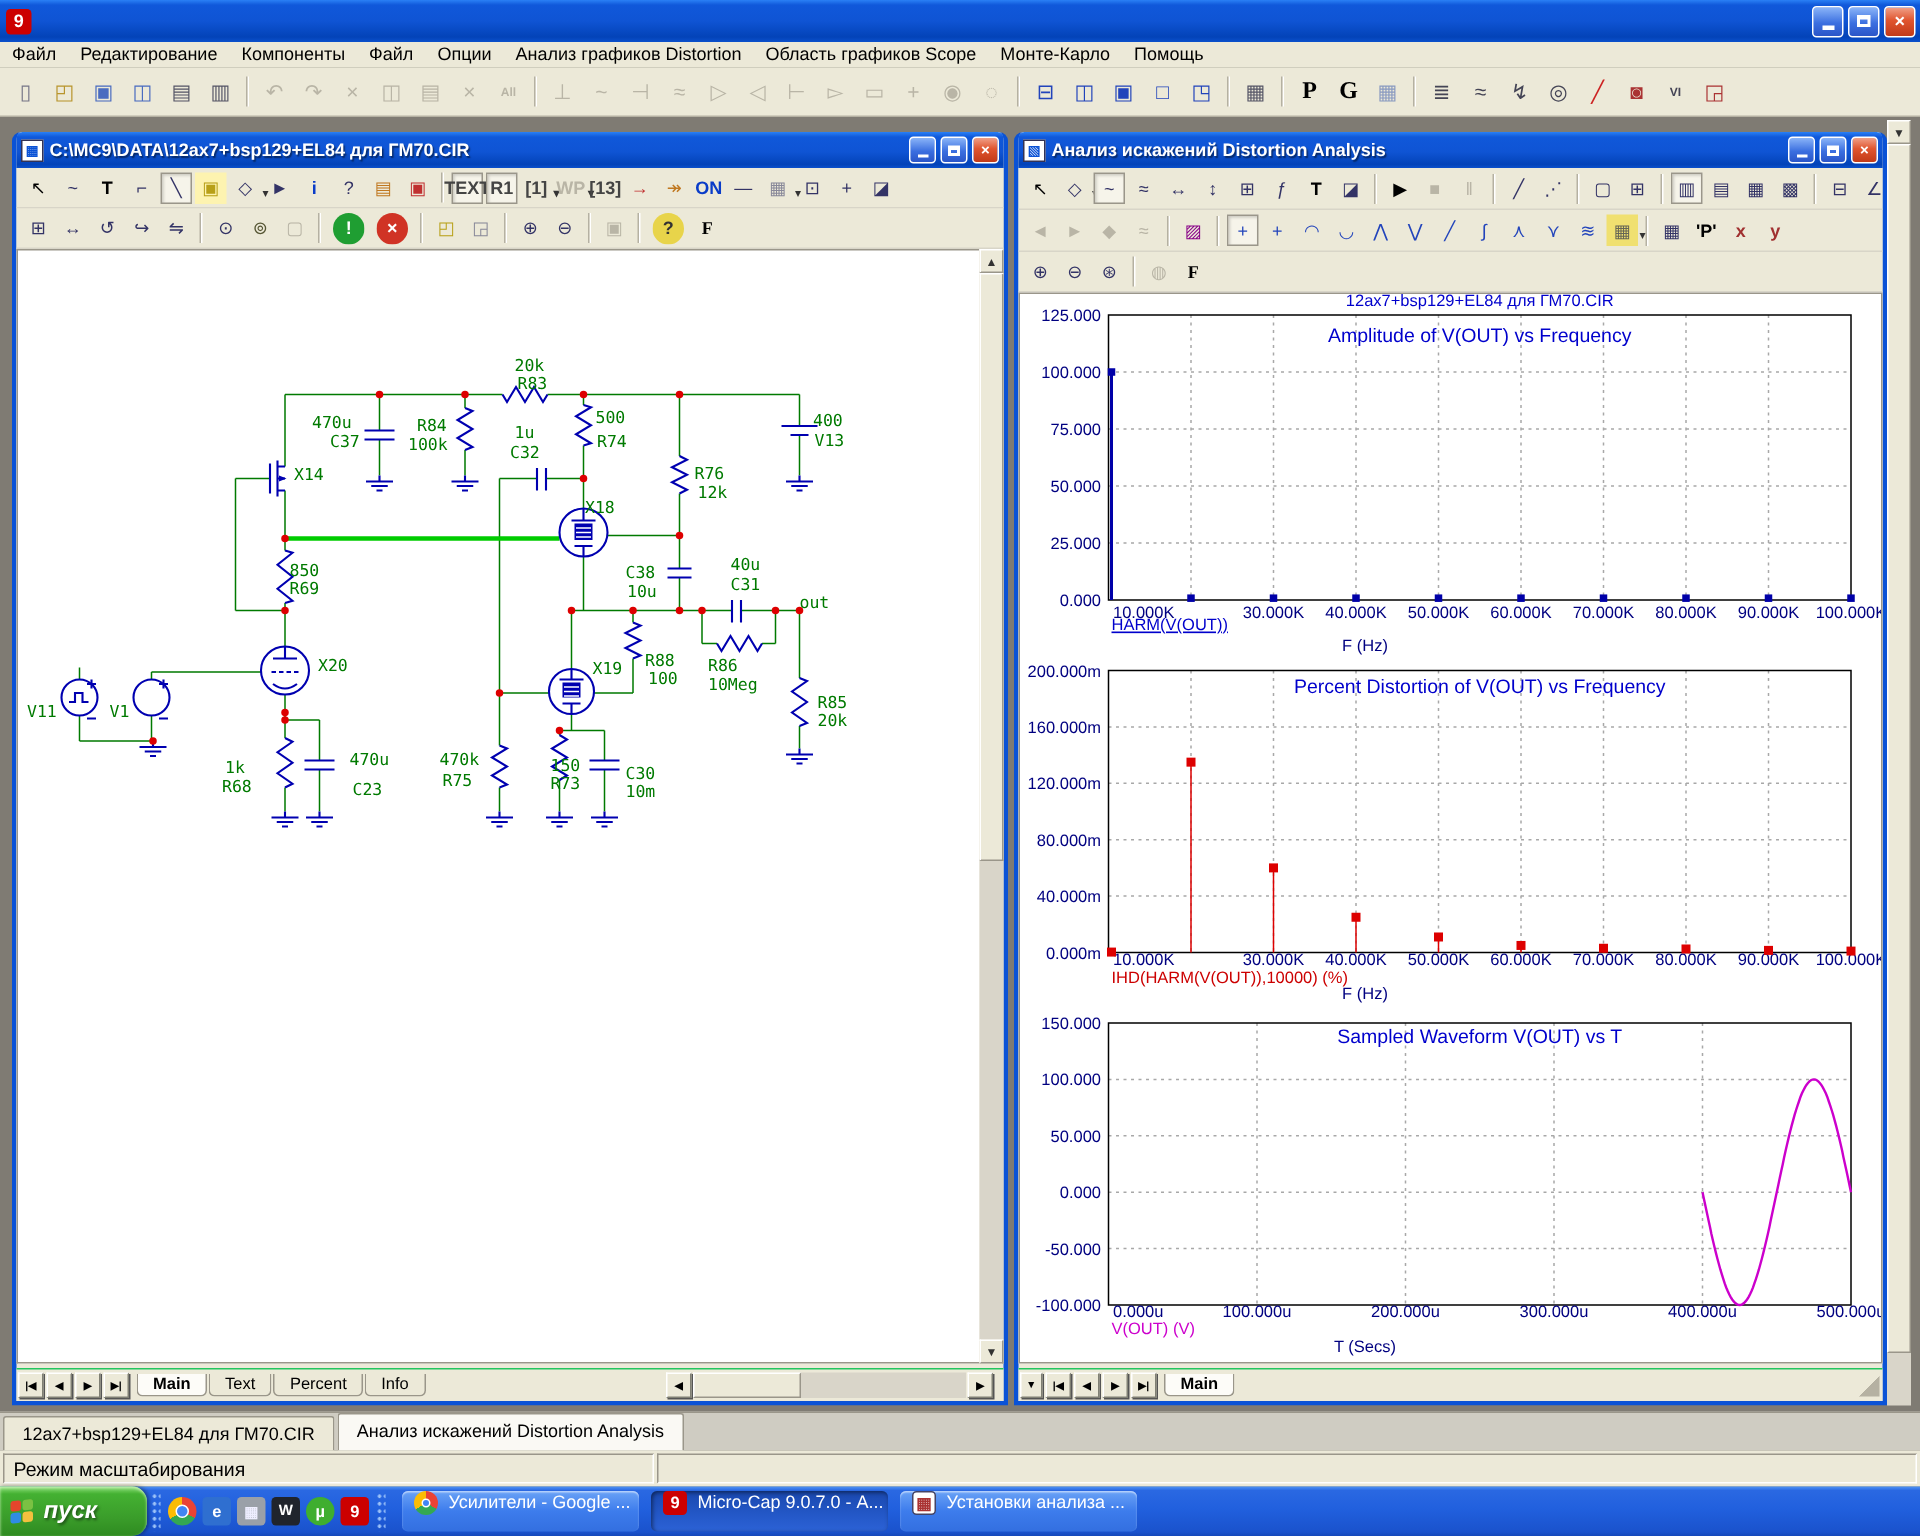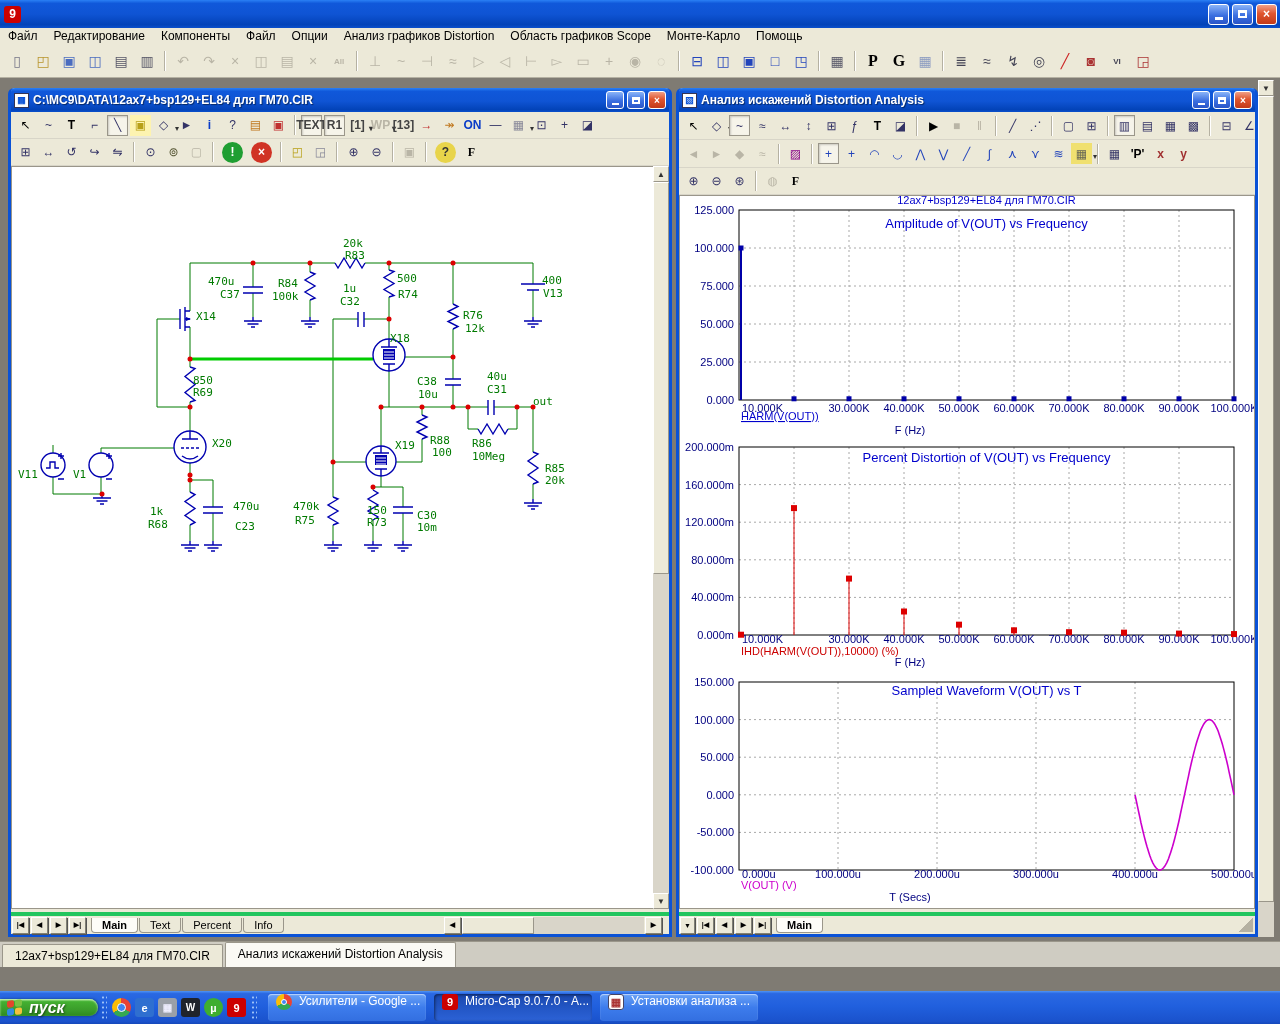--- a/index.html
+++ b/index.html
@@ -60,21 +60,21 @@
   .sch-tb1{position:absolute;top:24px;left:0;right:0;height:27px;}
   .sch-tb2{position:absolute;top:51px;left:0;right:0;height:27px;}
   .sch-canvas{position:absolute;top:78px;left:0;width:642px;height:743px;background:#fff;
     border:1px solid #9a968a;border-right:none;overflow:hidden;}
   .sch-vscroll{position:absolute;top:78px;right:0;width:16px;height:743px;background:#d9d5c9;}
   .sbarrow{position:absolute;left:0;width:16px;height:16px;background:#ece9d8;border:1px solid #fff;
     border-right-color:#9a968a;border-bottom-color:#9a968a;font-size:8px;display:flex;align-items:center;justify-content:center;color:#333;}
   .sch-vscroll .up{top:0;} .sch-vscroll .dn{bottom:0;}
   .sthumb{position:absolute;left:0;top:16px;width:16px;height:392px;background:#ece9d8;border:1px solid #fff;
     border-right-color:#9a968a;border-bottom-color:#9a968a;}
-  .strip{position:absolute;bottom:0;left:0;right:0;height:22px;background:#ece9d8;display:flex;align-items:center;border-top:4px solid #22c55e;}
+  .strip{position:absolute;bottom:0;left:0;right:0;height:22px;background:#ece9d8;display:flex;align-items:center;border-top:1px solid #22c55e;}
   .navbtn{width:17px;height:17px;margin:0 1px;background:#ece9d8;border:1px solid #fff;border-right-color:#808074;
     border-bottom-color:#808074;box-shadow:1px 1px 0 #555;display:inline-flex;align-items:center;justify-content:center;
     font-size:7px;font-weight:bold;color:#000;flex:none;}
   .vtab{padding:1px 10px;font-size:11px;border:1px solid #9a968a;border-top:none;background:#ece9d8;
     border-radius:0 0 4px 4px;margin-right:1px;flex:none;}
   .vtab.active{background:#fdfcf8;font-weight:bold;}
   .hscroll{display:flex;align-items:center;margin-left:auto;margin-right:6px;}
   .hthumb{width:72px;height:17px;background:#ece9d8;border:1px solid #fff;border-right-color:#9a968a;border-bottom-color:#9a968a;}
   .htrack{width:110px;height:17px;background:#d9d5c9;}
 
@@ -116,21 +116,21 @@
   .statusbar{position:absolute;top:967px;left:0;width:1280px;height:24px;background:#ece9d8;display:flex;align-items:center;}
   .spanel{height:20px;margin-left:2px;border:1px solid #9a968a;border-bottom-color:#fff;border-right-color:#fff;
     display:flex;align-items:center;padding-left:6px;font-size:13px;color:#000;}
   .spanel.p1{width:434px;}
   .spanel.p2{flex:1;margin-right:2px;}
 
   
   .taskbar{position:absolute;top:991px;left:0;width:1280px;height:33px;
     background:linear-gradient(180deg,#4f94f5 0%,#2a68e2 8%,#2160de 45%,#1a52cc 92%,#1548ba 100%);
     display:flex;align-items:center;}
-  .startbtn{width:98px;height:17px;border-radius:0 10px 10px 0;flex:none;
+  .startbtn{width:98px;height:33px;border-radius:0 10px 10px 0;flex:none;
     background:linear-gradient(180deg,#8ee07a 0%,#44b132 15%,#3a9c2a 65%,#2e8a20 100%);
     box-shadow:inset 0 1px 2px #c8f0b8,1px 0 3px rgba(0,0,0,.4);
     color:#fff;font-weight:bold;font-style:italic;font-size:16px;display:flex;align-items:center;gap:6px;padding-left:7px;
     text-shadow:1px 1px 2px rgba(0,0,0,.5);}
   .xpflag{width:16px;height:16px;display:grid;grid-template-columns:7px 7px;grid-template-rows:7px 7px;gap:1px;transform:skewY(-6deg);}
   .xpflag i{border-radius:2px;}
   .xpflag i:nth-child(1){background:#e4452c;} .xpflag i:nth-child(2){background:#7bc143;}
   .xpflag i:nth-child(3){background:#2f8ce4;} .xpflag i:nth-child(4){background:#f3c03e;}
   .qsep{width:6px;height:26px;margin:0 3px;background:radial-gradient(circle,#9cc2f8 1px,transparent 1.2px);background-size:4px 5px;flex:none;}
   .qlic{width:19px;height:19px;margin:0 2px;border-radius:3px;display:inline-flex;align-items:center;justify-content:center;
@@ -730,20 +730,24 @@
       <span class="sthumb"></span>
       <span class="sbarrow dn">▼</span>
     </div>
   </div>
 
   <div class="doctabs">
       <span class="dtab">12ax7+bsp129+EL84 для ГМ70.CIR</span>
       <span class="dtab active">Анализ искажений Distortion Analysis</span>
     </div>
 
+  <div class="statusbar">
+    <span class="spanel p1">Режим масштабирования</span>
+    <span class="spanel p2"></span>
+  </div>
 
   <div class="taskbar">
     <div class="startbtn">
       <span class="xpflag">
           <i></i>
           <i></i>
           <i></i>
           <i></i>
         </span>
       <span>пуск</span>

